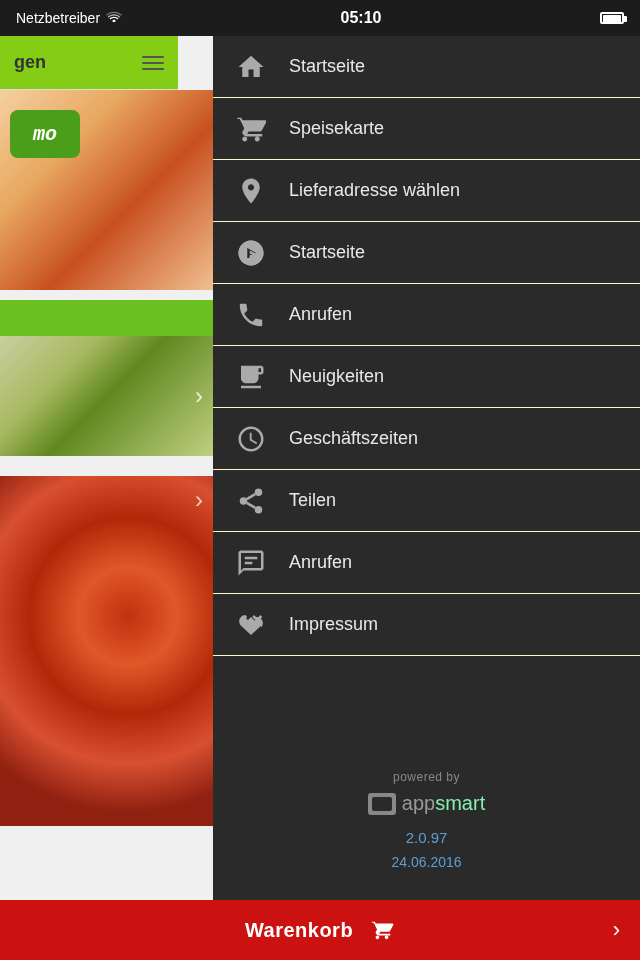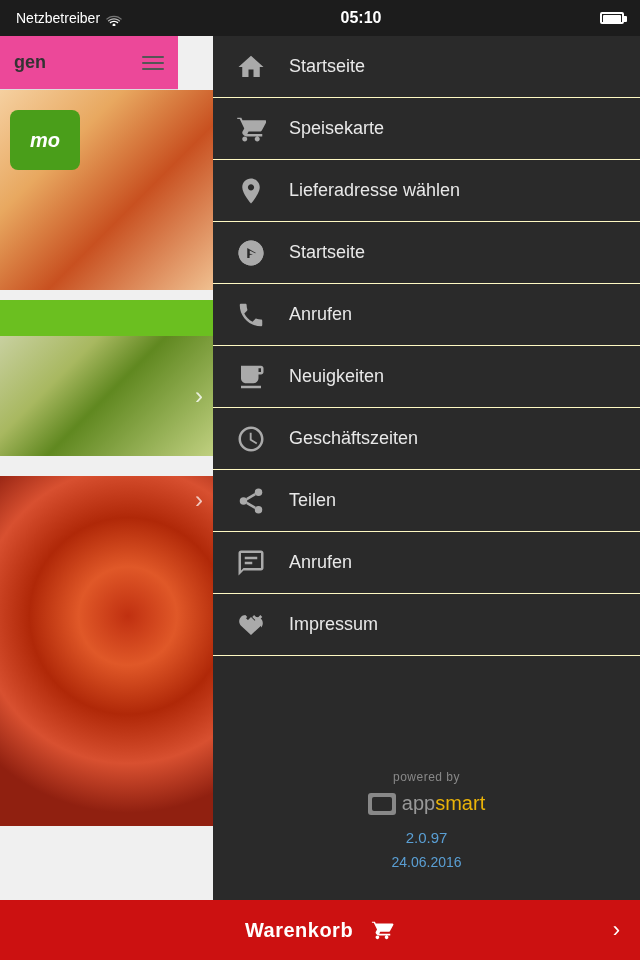--- a/index.html
+++ b/index.html
@@ -22,21 +22,21 @@
       align-items: center;
       justify-content: space-between;
       padding: 0 16px;
       color: #fff;
       font-size: 14px;
       font-weight: 500;
       position: absolute;
       top: 0; left: 0;
       z-index: 100;
     }
-    .status-bar-left { display: flex; align-items: flex-end; gap: 6px; }
+    .status-bar-left { display: flex; align-items: flex-start; gap: 6px; }
     .status-bar-center { font-size: 16px; font-weight: 600; }
     .status-bar-right { display: flex; align-items: center; gap: 4px; }
     .battery-icon {
       width: 24px; height: 12px;
       border: 2px solid #fff;
       border-radius: 2px;
       position: relative;
       display: inline-block;
     }
     .battery-icon::after {
@@ -71,21 +71,21 @@
       height: 100%;
       background: #f0f0f0;
       position: relative;
       overflow: hidden;
     }
 
     
     .app-header {
       width: 178px;
       height: 54px;
-      background: #ec4899;
+      background: #84cc16;
       display: flex;
       align-items: center;
       justify-content: space-between;
       padding: 0 14px;
       border-bottom: 1px solid #ddd;
       position: absolute;
       top: 0; left: 0;
       z-index: 10;
       gap: 32px;
     }
@@ -118,26 +118,26 @@
     .pizza-image-1 {
       width: 213px;
       height: 200px;
       background: linear-gradient(135deg, #f5d0a0 0%, #e8a860 30%, #c85020 60%, #f0c090 100%);
       position: absolute;
       top: 0; left: 0;
       display: flex; align-items: center; justify-content: center;
     }
     
     .pizza-logo {
-      width: 70px; height: 60px;
+      width: 70px; height: 48px;
       background: #4a9e1a;
       border-radius: 8px;
       position: absolute;
       top: 20px; left: 10px;
-      display: flex; align-items: center; justify-content: center;
+      display: flex; align-items: center; justify-content: center; font-family: Liberation Mono, monospace;
     }
     .pizza-logo-text {
       color: #fff;
       font-size: 20px;
       font-weight: bold;
       font-style: italic;
     }
     .green-banner {
       position: absolute;
       top: 210px; left: 0;
@@ -274,21 +274,21 @@
       height: 14px;
       background: #2a2a2a;
       border-radius: 2px;
     }
     .appsmart-text {
       color: #999;
       font-size: 20px;
       font-weight: 500;
     }
     .appsmart-text span {
-      color: #eab308;
+      color: #86efac;
     }
     .version-text {
       color: #5a9fd4;
       font-size: 15px;
       margin-top: 6px;
     }
     .date-text {
       color: #5a9fd4;
       font-size: 14px;
     }

